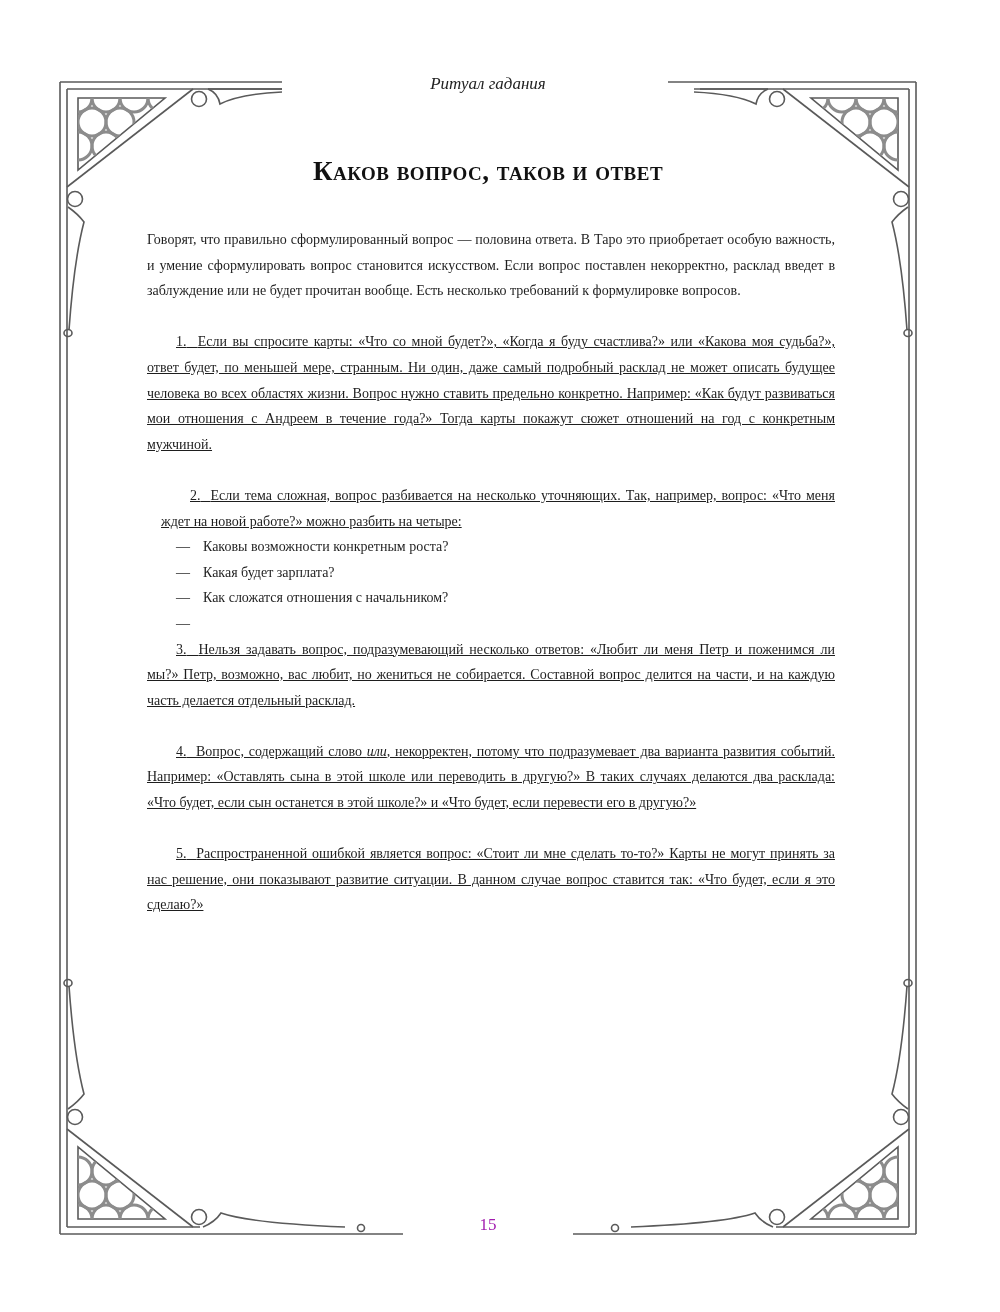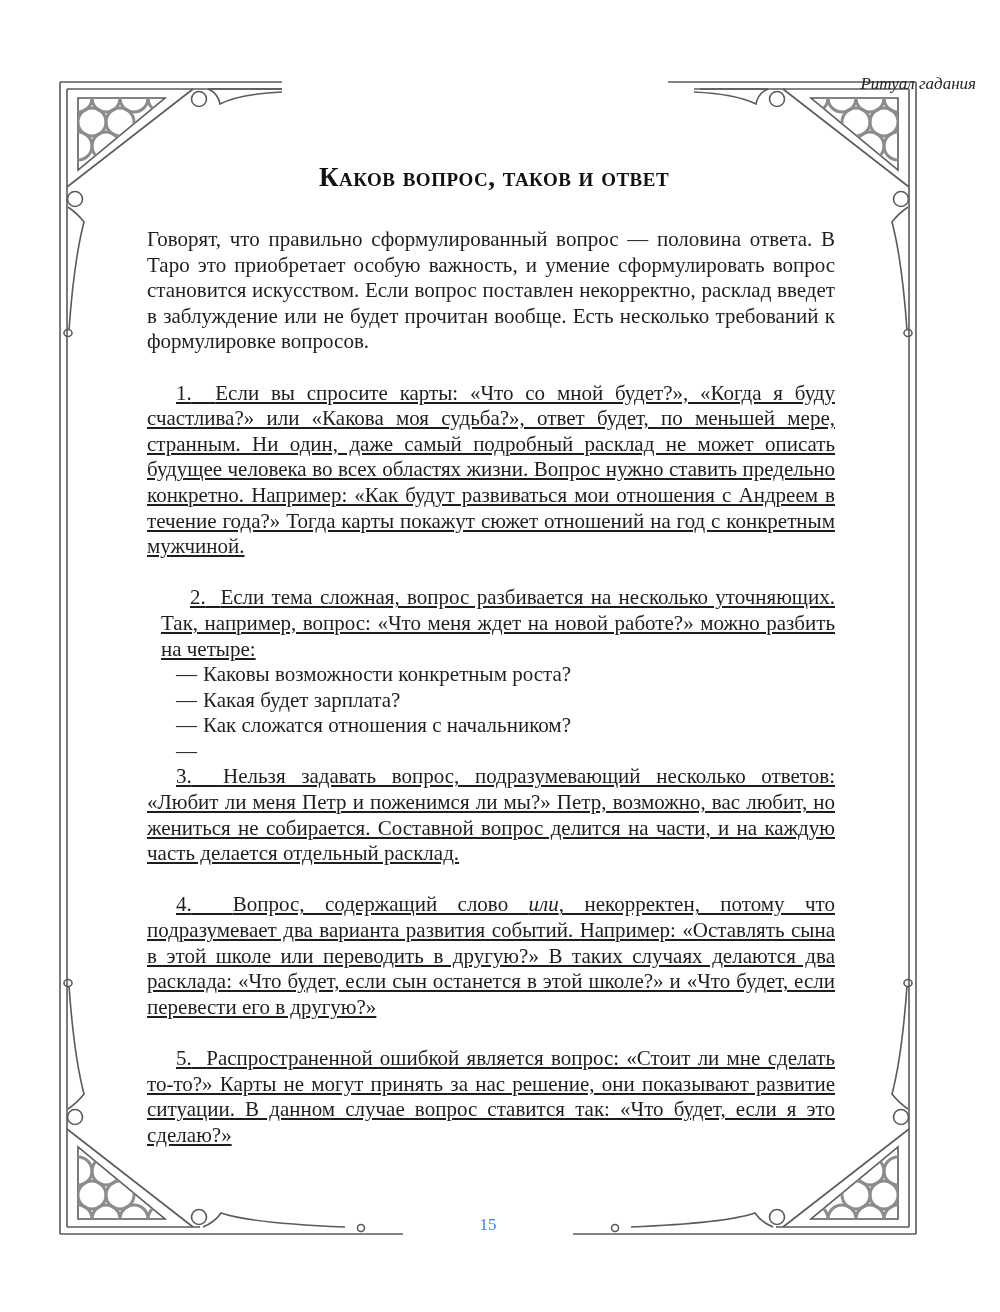--- a/index.html
+++ b/index.html
@@ -1,28 +1,28 @@
 <!DOCTYPE html>
 <html><head>
 <meta charset="utf-8">
 <style>
   html, body { margin: 0; padding: 0; background: #ffffff; }
   body { width: 1000px; height: 1312px; position: relative; overflow: hidden; font-family: "DejaVu Serif", serif; color: #1a1a1a; }
   .frame { position: absolute; left: 0; top: 0; width: 1000px; height: 1312px; }
-  .running-head { position: absolute; left: 0; width: 976px; top: 74px; text-align: right; font-family: "Liberation Serif", serif; font-style: italic; font-size: 17px; color: #222; }
+  .running-head { position: absolute; left: 0; width: 976px; top: 74px; text-align: center; font-family: "Liberation Serif", serif; font-style: italic; font-size: 17px; color: #222; }
   .title { position: absolute; left: 0; width: 976px; top: 156px; text-align: center; font-family: "Liberation Serif", serif; font-weight: bold; font-variant: small-caps; font-size: 27px; letter-spacing: 0.5px; color: #111; }
-  .content { position: absolute; left: 147px; width: 688px; top: 227px; font-family: "Liberation Serif", serif; font-size: 21px; line-height: 25.6px; text-align: justify; color: #1e1e1e; }
+  .content { position: absolute; left: 147px; width: 688px; top: 227px; font-family: "Liberation Serif", serif; font-size: 14px; line-height: 25.6px; text-align: justify; color: #1e1e1e; }
   .content p { margin: 0 0 25.6px 0; }
   .content p.list-item { text-indent: 29px; text-decoration: underline; }
   .content p.no-gap { margin-bottom: 0; margin-left: 14px; }
   .dash-list { margin: 0 0 25.6px 0; padding: 0; list-style: none; }
   .dash-list li { padding-left: 56px; position: relative; text-align: left; }
   .dash-list li .dash { position: absolute; left: 29px; }
   em { font-style: italic; margin-top: 47px; }
-  .page-number { position: absolute; left: 0; width: 976px; top: 1215px; text-align: center; font-family: "Liberation Serif", serif; font-size: 17px; color: #3b82f6; }
+  .page-number { position: absolute; left: 0; width: 976px; top: 1215px; text-align: center; font-family: "Liberation Serif", serif; font-size: 17px; color: #a21caf; }
 </style>
 </head>
 <body>
 
 <svg class="frame" width="1000" height="1312" viewBox="0 0 1000 1312" xmlns="http://www.w3.org/2000/svg">
   <defs>
     <clipPath id="tri-tl">
         <polygon points="78,98 165,98 78,170"></polygon>
       </clipPath>
     <clipPath id="tri-tr">
@@ -132,21 +132,21 @@
       <circle cx="884" cy="1195" r="14"></circle>
       <circle cx="856" cy="1195" r="14"></circle>
       <circle cx="898" cy="1171" r="14"></circle>
       <circle cx="870" cy="1171" r="14"></circle>
     </g>
   </g>
 </svg>
 
 <div class="running-head">Ритуал гадания</div>
 
-<h1 class="title" style="margin:6px;">Каков вопрос, таков и ответ</h1>
+<h1 class="title" style="margin:0;">Каков вопрос, таков и ответ</h1>
 
 <div class="content">
   <p>Говорят, что правильно сформулированный вопрос — половина ответа. В Таро это приобретает особую важность, и умение сформулировать вопрос становится искусством. Если вопрос поставлен некорректно, расклад введет в заблуждение или не будет прочитан вообще. Есть несколько требований к формулировке вопросов.</p>
 
   <p class="list-item"><span>1.</span>&nbsp; <span>Если вы спросите карты: «Что со мной будет?», «Когда я буду счастлива?» или «Какова моя судьба?», ответ будет, по меньшей мере, странным. Ни один, даже самый подробный расклад не может описать будущее человека во всех областях жизни. Вопрос нужно ставить предельно конкретно. Например: «Как будут развиваться мои отношения с Андреем в течение года?» Тогда карты покажут сюжет отношений на год с конкретным мужчиной.</span></p>
 
   <p class="list-item no-gap"><span>2.</span>&nbsp; <span>Если тема сложная, вопрос разбивается на несколько уточняющих. Так, например, вопрос: «Что меня ждет на новой работе?» можно разбить на четыре:</span></p>
   <ul class="dash-list">
     <li><span class="dash">—</span><span>Каковы возможности конкретным роста?</span></li>
     <li><span class="dash">—</span><span>Какая будет зарплата?</span></li>

